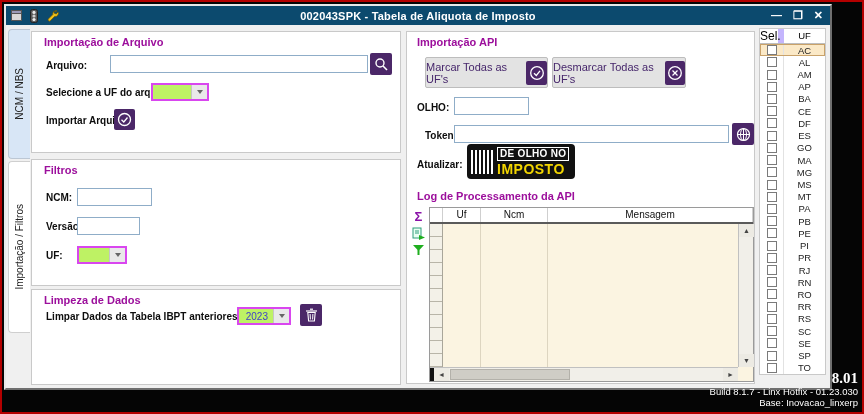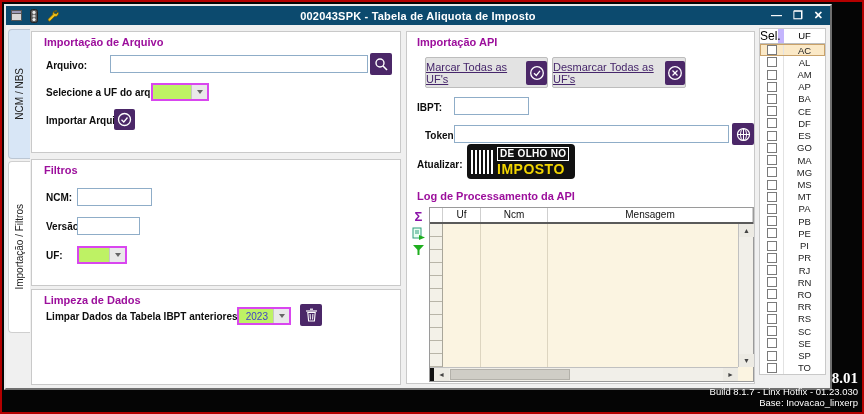--- a/index.html
+++ b/index.html
@@ -32,21 +32,21 @@
   .combo-val { position:absolute; left:2px; right:18px; top:1px; bottom:1px; font-size:10px;
                color:#4040c8; text-align:right; line-height:14px; padding-right:3px; }
   .combo-btn { position:absolute; right:0; top:0; bottom:0; width:16px; background:#e9e9e9;
                border-left:1px solid #c5c5c5; display:flex; align-items:center; justify-content:center; }
   .chev { width:0; height:0; border-left:3.5px solid transparent; border-right:3.5px solid transparent;
           border-top:4px solid #666; }
   .pbtn { position:absolute; background:#4b2768; border-radius:2px; display:flex;
           align-items:center; justify-content:center; cursor:pointer; }
   .gbtn { position:absolute; background:#e3e3e3; border:1px solid #bdbdbd; border-radius:2px;
           display:flex; align-items:center; justify-content:center; gap:8px;
-          color:#46266b; font-size:11px; cursor:pointer;text-decoration:underline; }
+          color:#46266b; font-size:11px; cursor:pointer; }
   .gbtn .pbadge { position:static; width:24px; height:24px; }
   
   .logo { position:absolute; background:#111; border-radius:4px; display:flex; align-items:center; padding:3px 6px 3px 4px;margin-left:12px; }
   .barcode { width:22px; height:24px; margin-right:4px;
              background:repeating-linear-gradient(90deg,#fff 0 2px,#111 2px 4px); }
   .logo-tx { display:flex; flex-direction:column; line-height:1; }
   .logo-l1 { color:#fff; font-weight:bold; font-size:10px; letter-spacing:.3px; border:1px solid #fff; padding:1px 2px; }
   .logo-l2 { color:#f2d500; font-weight:bold; font-size:14px; letter-spacing:.5px; margin-top:1px; }
   
   .grid { position:absolute; border:1px solid #9a9a9a; background:#fbf4e1; }
@@ -212,21 +212,21 @@
           <span>Desmarcar Todas as UF's</span>
           <span class="pbtn pbadge">
             <svg width="16" height="16">
                 <circle cx="8" cy="8" r="6.3" fill="none" stroke="#fff" stroke-width="1.3"></circle>
                 <line x1="5.5" y1="5.5" x2="10.5" y2="10.5" stroke="#fff" stroke-width="1.3"></line>
                 <line x1="10.5" y1="5.5" x2="5.5" y2="10.5" stroke="#fff" stroke-width="1.3"></line>
               </svg>
           </span>
         </div>
 
-        <div class="lbl" style="left:10px; top:70px;">IBPT:</div>
+        <div class="lbl" style="left:10px; top:70px;">OLHO:</div>
         <input class="tinput" style="left: 47px; top: 65px; width: 75px;">
 
         <div class="lbl" style="left:18px; top:98px;">Token:</div>
         <input class="tinput" style="left: 47px; top: 93px; width: 275px;">
         <div class="pbtn" style="left:325px; top:91px; width:22px; height:22px;">
           <span>
             <svg width="15" height="15">
                 <circle cx="7.5" cy="7.5" r="6" fill="none" stroke="#fff" stroke-width="1.2"></circle>
                 <line x1="1.5" y1="7.5" x2="13.5" y2="7.5" stroke="#fff" stroke-width="1"></line>
                 <line x1="7.5" y1="1.5" x2="7.5" y2="13.5" stroke="#fff" stroke-width="1"></line>

